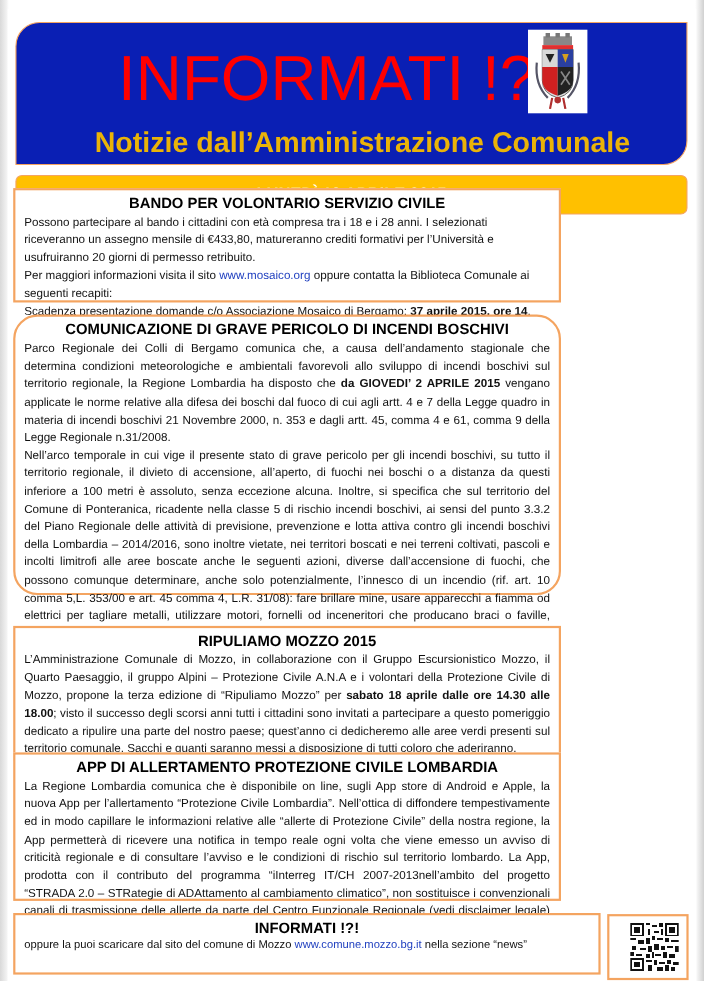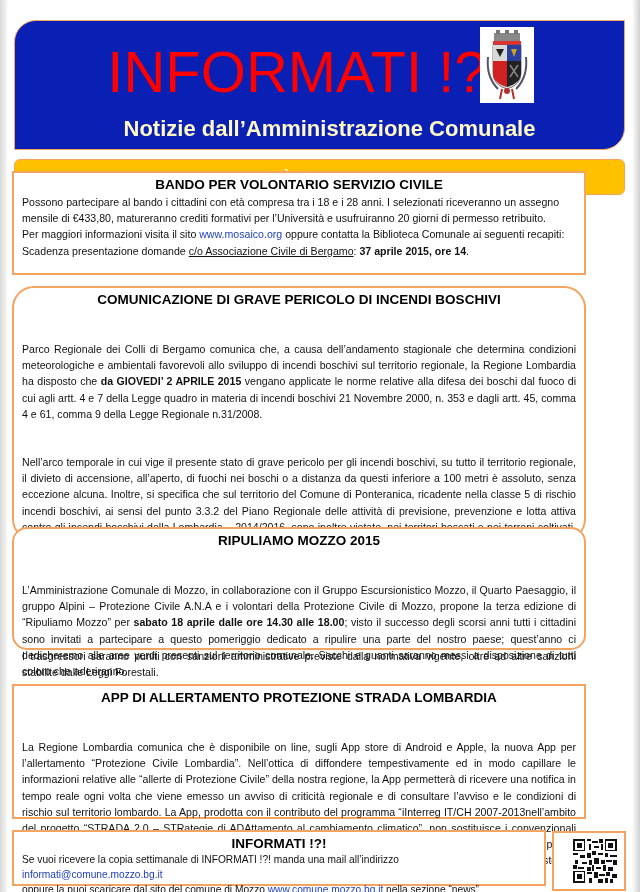--- a/index.html
+++ b/index.html
@@ -29,63 +29,63 @@
     text-align: center;
     color: #ff0000;
     font-family: "Liberation Sans", sans-serif;
     font-size: 58px; line-height: 62px;
     letter-spacing: 0px;
     padding-left: 40px;
   }
   .masthead-subtitle {
     position: absolute; left: 0; right: 0; top: 96px;
     text-align: center;
-    color: #fef9c3; font-weight: bold;
-    font-size: 22px; line-height: 24px;
+    color: #eab308; font-weight: bold;
+    font-size: 26px; line-height: 24px;
     padding-left: 20px;
   }
   .coat-of-arms {
     position: absolute; left: 465px; top: 6px; width: 54px; height: 76px;
     background: #ffffff;
   }
   .date-bar {
     position: absolute; left: 14px; top: 159px; width: 611px; height: 36px;
     background: #ffc000;
     border: 1.5px solid #f4a460;
     border-radius: 6px;
     box-sizing: border-box;
     text-align: center;
     color: #ffffff; font-weight: bold;
     font-size: 15px; line-height: 33px;
   }
   .section {
-    position: absolute; left: 12px; width: 574px;
+    position: absolute; left: 12px; width: 498px;
     border: 2px solid #f4a460;
     box-sizing: border-box;
     background: #ffffff;
     font-family: "Liberation Sans", sans-serif;
     color: #111;
     padding: 3px 8px 0 8px;
   }
   .section h2 {
     margin: 0; text-align: center;
     font-size: 13.5px; line-height: 18px; font-weight: bold;
     color: #000;
   }
   .section p {
     margin: 0; font-size: 10.6px; line-height: 16.2px;
   }
-  .justify p { text-align: justify; text-align-last: left; margin-top: 32px; }
+  .justify p { text-align: justify; text-align-last: left; }
   .link { color: #1f3fbf; }
   .underline { text-decoration: underline; }
   b { font-weight: bold; }
 
   #sec-bando { top: 171px; height: 104px; }
   #sec-incendi { top: 286px; height: 255px; border-radius: 22px; }
-  #sec-ripuliamo { top: 527px; height: 123px; border-radius: 15px; }
+  #sec-ripuliamo { top: 569px; height: 123px; }
   #sec-app { top: 684px; height: 135px; }
   #sec-informati { top: 830px; width: 534px; height: 56px; }
   #sec-informati h2 { font-size: 13.5px; line-height: 17px; }
   #sec-informati p { font-size: 10.2px; line-height: 15px; }
 
   .qr-box {
     position: absolute; left: 552px; top: 831px; width: 74px; height: 60px;
     border: 2px solid #f4a460; box-sizing: border-box; background: #fff;
   }
   .qr { position: absolute; left: 19px; top: 6px; width: 44px; height: 44px; }
@@ -121,43 +121,42 @@
   </div>
   <div class="masthead-subtitle">Notizie dall’Amministrazione Comunale</div>
 </div>
 
 <div class="date-bar">LUNEDÌ 13 APRILE 2015</div>
 
 <div class="section" id="sec-bando">
   <h2>BANDO PER VOLONTARIO SERVIZIO CIVILE</h2>
   <p>Possono partecipare al bando i cittadini con età compresa tra i 18 e i 28 anni.  I selezionati riceveranno un assegno mensile di €433,80, matureranno crediti formativi per l’Università e usufruiranno 20 giorni di permesso retribuito.</p>
   <p><span>Per maggiori informazioni visita il sito </span><span class="link">www.mosaico.org</span><span>  oppure contatta la Biblioteca Comunale ai seguenti recapiti:</span></p>
-  <p><span>Scadenza presentazione domande </span><span class="underline">c/o Associazione Civile di Bergamo</span><span>: </span><b>37 aprile 2015, ore 14</b><span>.</span></p>
+  <p><span>Scadenza presentazione domande </span><span class="underline">c/o Associazione Mosaico di Bergamo</span><span>: </span><b>37 aprile 2015, ore 14</b><span>.</span></p>
 </div>
 
 <div class="section justify" id="sec-incendi">
   <h2>COMUNICAZIONE DI GRAVE PERICOLO DI INCENDI BOSCHIVI</h2>
   <p><span>Parco Regionale dei Colli di Bergamo comunica che, a causa dell’andamento stagionale che determina condizioni meteorologiche e ambientali favorevoli allo sviluppo di incendi boschivi sul territorio regionale, la Regione Lombardia ha disposto che </span><b>da GIOVEDI’ 2 APRILE 2015</b><span>  vengano applicate le norme relative alla difesa dei boschi dal fuoco di cui agli artt. 4 e 7 della Legge  quadro in materia di incendi boschivi 21 Novembre 2000, n. 353 e dagli artt. 45, comma 4 e 61, comma 9 della Legge Regionale n.31/2008.</span></p>
   <p>Nell’arco temporale in cui vige il presente stato di grave pericolo per gli incendi boschivi, su tutto il territorio regionale, il divieto di accensione, all’aperto, di fuochi nei boschi o a distanza da questi inferiore a 100 metri è assoluto, senza eccezione alcuna. Inoltre, si specifica che sul territorio del Comune di Ponteranica, ricadente nella classe 5 di rischio incendi boschivi, ai sensi del punto 3.3.2 del Piano Regionale delle attività di previsione, prevenzione e lotta attiva contro gli incendi boschivi della Lombardia – 2014/2016, sono inoltre vietate, nei territori boscati e nei terreni coltivati, pascoli e incolti limitrofi alle aree boscate anche le seguenti azioni, diverse dall’accensione di fuochi, che possono comunque determinare, anche solo potenzialmente, l’innesco di un incendio (rif. art. 10 comma 5,L. 353/00 e art. 45 comma 4, L.R. 31/08): fare brillare mine, usare apparecchi a fiamma od elettrici per tagliare metalli, utilizzare motori, fornelli od inceneritori che producano braci o faville, fumare e compiere qualsiasi  altra azione che possa determinare pericolo d’incendio.</p>
   <p>I trasgressori saranno puniti con sanzioni amministrative previste dalla normativa vigente, oltre ad altre sanzioni stabilite dalle Leggi Forestali.</p>
 </div>
 
 <div class="section justify" id="sec-ripuliamo">
   <h2>RIPULIAMO MOZZO 2015</h2>
   <p><span>L’Amministrazione Comunale di Mozzo, in collaborazione con il Gruppo Escursionistico Mozzo, il Quarto Paesaggio, il gruppo Alpini – Protezione Civile A.N.A e i volontari della Protezione Civile di Mozzo, propone la terza edizione di “Ripuliamo Mozzo” per </span><b>sabato 18 aprile dalle ore 14.30 alle 18.00</b><span>; visto il successo degli scorsi anni tutti i cittadini sono invitati a partecipare a questo pomeriggio dedicato a ripulire una parte del nostro paese; quest’anno ci dedicheremo alle aree verdi presenti sul territorio comunale. Sacchi e guanti saranno messi a disposizione di tutti coloro che aderiranno.</span></p>
 </div>
 
 <div class="section justify" id="sec-app">
-  <h2>APP DI ALLERTAMENTO PROTEZIONE STRADA LOMBARDIA</h2>
+  <h2>APP DI ALLERTAMENTO PROTEZIONE CIVILE LOMBARDIA</h2>
   <p>La Regione Lombardia comunica che è disponibile on line, sugli App store di Android e Apple, la nuova App per l’allertamento “Protezione Civile Lombardia”. Nell’ottica di diffondere tempestivamente ed in modo capillare le informazioni relative alle “allerte di Protezione Civile” della nostra regione, la App permetterà di ricevere una notifica in tempo reale ogni volta che viene emesso un avviso di criticità regionale e di consultare l’avviso e le condizioni di rischio sul territorio lombardo. La App, prodotta con il contributo del programma “iInterreg IT/CH 2007-2013nell’ambito del progetto “STRADA 2.0 – STRategie di ADAttamento al cambiamento climatico”, non sostituisce i convenzionali canali di trasmissione delle allerte da parte del Centro Funzionale Regionale (vedi disclaimer legale) ma risponde all’esigenza di una comunicazione tempestiva e capillare alla popolazione delle condizioni di rischio previste sul territorio lombardo e. più diffusamente, della cultura della Protezione Civile.</p>
 </div>
 
 <div class="section" id="sec-informati">
   <h2>INFORMATI !?!</h2>
-  <p><span>Se vuoi ricevere la copia settimanale di INFORMATI !?! manda una mail all’indirizzo </span><span class="link">informati@comune.mozzo.bg.it</span></p>
   <p><span>oppure la puoi scaricare dal sito del comune di Mozzo </span><span class="link">www.comune.mozzo.bg.it</span><span> nella sezione “news”</span></p>
 </div>
 
 <div class="qr-box">
   <svg class="qr" viewBox="0 0 25 25" shape-rendering="crispEdges">
     <rect width="25" height="25" fill="#fff"></rect>
     <g fill="#111">
       <rect x="0" y="0" width="7" height="7"></rect>
         <rect x="1" y="1" width="5" height="5" fill="#fff"></rect>
         <rect x="2" y="2" width="3" height="3"></rect>

